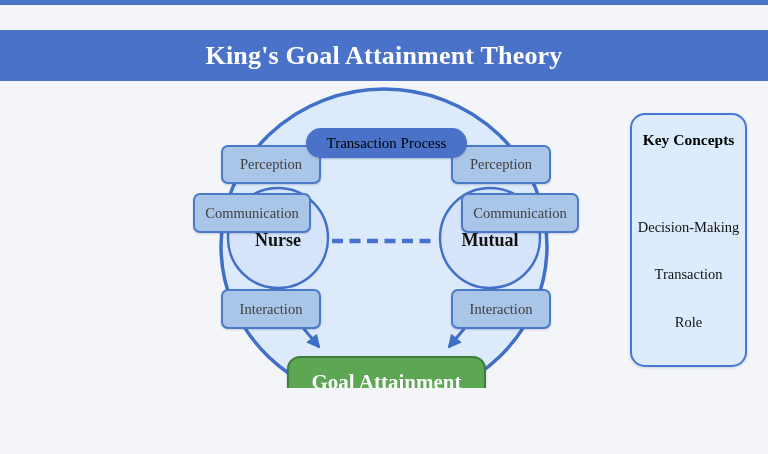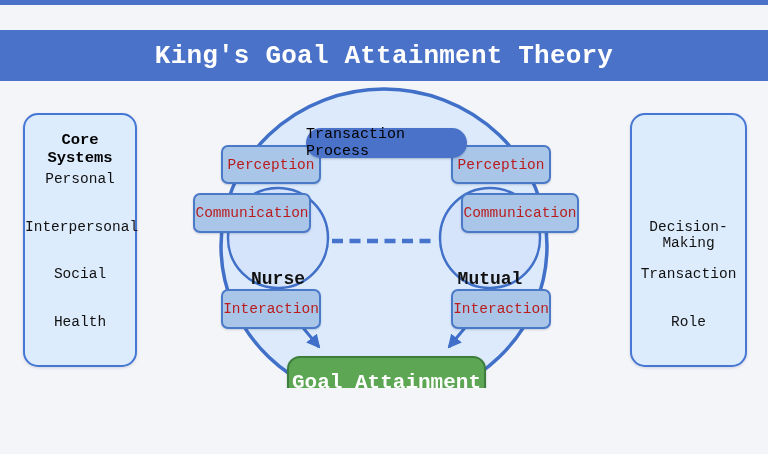--- a/index.html
+++ b/index.html
@@ -1,36 +1,36 @@
 <!DOCTYPE html>
 <html><head>
 <meta charset="utf-8">
 <style>
   html,body{margin:0;padding:0;background:#f4f5f9;}
   #stage{position:relative;width:768px;height:388px;background:#f4f5f9;overflow:hidden;
-         font-family:Liberation Mono, monospace;}
+         font-family:Liberation Serif, serif;}
   .topbar{position:absolute;left:0;top:0;width:768px;height:5px;background:#4a72c8;}
   .header{position:absolute;left:0;top:30px;width:768px;height:51px;background:#4a72c8;
           display:flex;align-items:center;justify-content:center;}
   .header .title{color:#ffffff;font-size:26px;font-weight:bold;letter-spacing:.2px;}
   .panel{position:absolute;top:113px;height:250px;background:#ddecfd;border:2.5px solid #4677d4;
          border-radius:15px;box-shadow:0 1px 3px rgba(40,60,100,.18);}
   .panel-left{left:23px;width:110px;}
   .panel-right{left:630px;width:113px;}
   .panel-line{position:absolute;left:0;right:0;text-align:center;font-size:14.5px;color:#111;}
   .panel-title{font-weight:bold;font-size:15.5px;color:#000;}
   svg.layer{position:absolute;left:0;top:0;z-index:1;pointer-events:none;}
   .box{position:absolute;z-index:2;background:#a9c6e9;border:2px solid #4a79c8;border-radius:7px;
-       display:flex;align-items:center;justify-content:center;font-size:14.5px;color:#b91c1c;
+       display:flex;align-items:center;justify-content:center;font-size:14.5px;color:#404040;
        box-shadow:0 1px 2px rgba(40,60,100,.22);}
   .pill{position:absolute;z-index:3;background:#4a72c8;border-radius:15px;color:#000000;
         font-size:15px;font-weight:500;display:flex;align-items:center;justify-content:center;
         box-shadow:0 1px 2px rgba(40,60,100,.3);}
   .person-label{position:absolute;z-index:2;width:100px;text-align:center;
-                font-size:18px;font-weight:bold;color:#111;margin-top:39px;}
+                font-size:18px;font-weight:bold;color:#111;}
   .goal{position:absolute;z-index:3;left:287px;top:356px;width:195px;height:48px;
         background:#5ca654;border:2.5px solid #3e7e3c;border-radius:13px;
         display:flex;align-items:center;justify-content:center;
         color:#fff;font-size:21px;font-weight:bold;box-shadow:0 1px 2px rgba(30,60,30,.3);}
 </style>
 </head>
 <body>
 
 <div id="stage">
 
@@ -47,29 +47,23 @@
       </marker>
     </defs>
     <ellipse cx="384" cy="246" rx="163" ry="157" fill="#dceafc" stroke="#4170c8" stroke-width="3.5"></ellipse>
     <circle cx="278" cy="238" r="50" fill="#d5e4fa" stroke="#4170c8" stroke-width="2.5"></circle>
     <circle cx="490" cy="238" r="50" fill="#d5e4fa" stroke="#4170c8" stroke-width="2.5"></circle>
     <line x1="332" y1="241" x2="436" y2="241" stroke="#4673cc" stroke-width="4.5" stroke-dasharray="11 6.5"></line>
     <line x1="285" y1="306" x2="319" y2="347" stroke="#3f6fc8" stroke-width="3" marker-end="url(#ah)"></line>
     <line x1="483" y1="306" x2="449" y2="347" stroke="#3f6fc8" stroke-width="3" marker-end="url(#ah)"></line>
   </svg>
 
-  <div class="panel panel-left">
-    <div class="panel-line panel-title" style="top:16px">Core Systems</div>
-    <div class="panel-line" style="top:56px">Personal</div>
-    <div class="panel-line" style="top:104px">Interpersonal</div>
-    <div class="panel-line" style="top:151px">Social</div>
-    <div class="panel-line" style="top:199px">Health</div>
-  </div>
 
   <div class="panel panel-right">
+    <div class="panel-line panel-title" style="top:16px">Key Concepts</div>
     <div class="panel-line" style="top:104px">Decision-Making</div>
     <div class="panel-line" style="top:199px">Role</div>
     <div class="panel-line" style="top:151px">Transaction</div>
   </div>
 
   <div class="box" style="left:221px;top:145px;width:96px;height:35px">Perception</div>
   <div class="box" style="left:451px;top:145px;width:96px;height:35px">Perception</div>
   <div class="box" style="left:193px;top:193px;width:114px;height:36px">Communication</div>
   <div class="box" style="left:461px;top:193px;width:114px;height:36px">Communication</div>
   <div class="box" style="left:221px;top:289px;width:96px;height:36px">Interaction</div>

